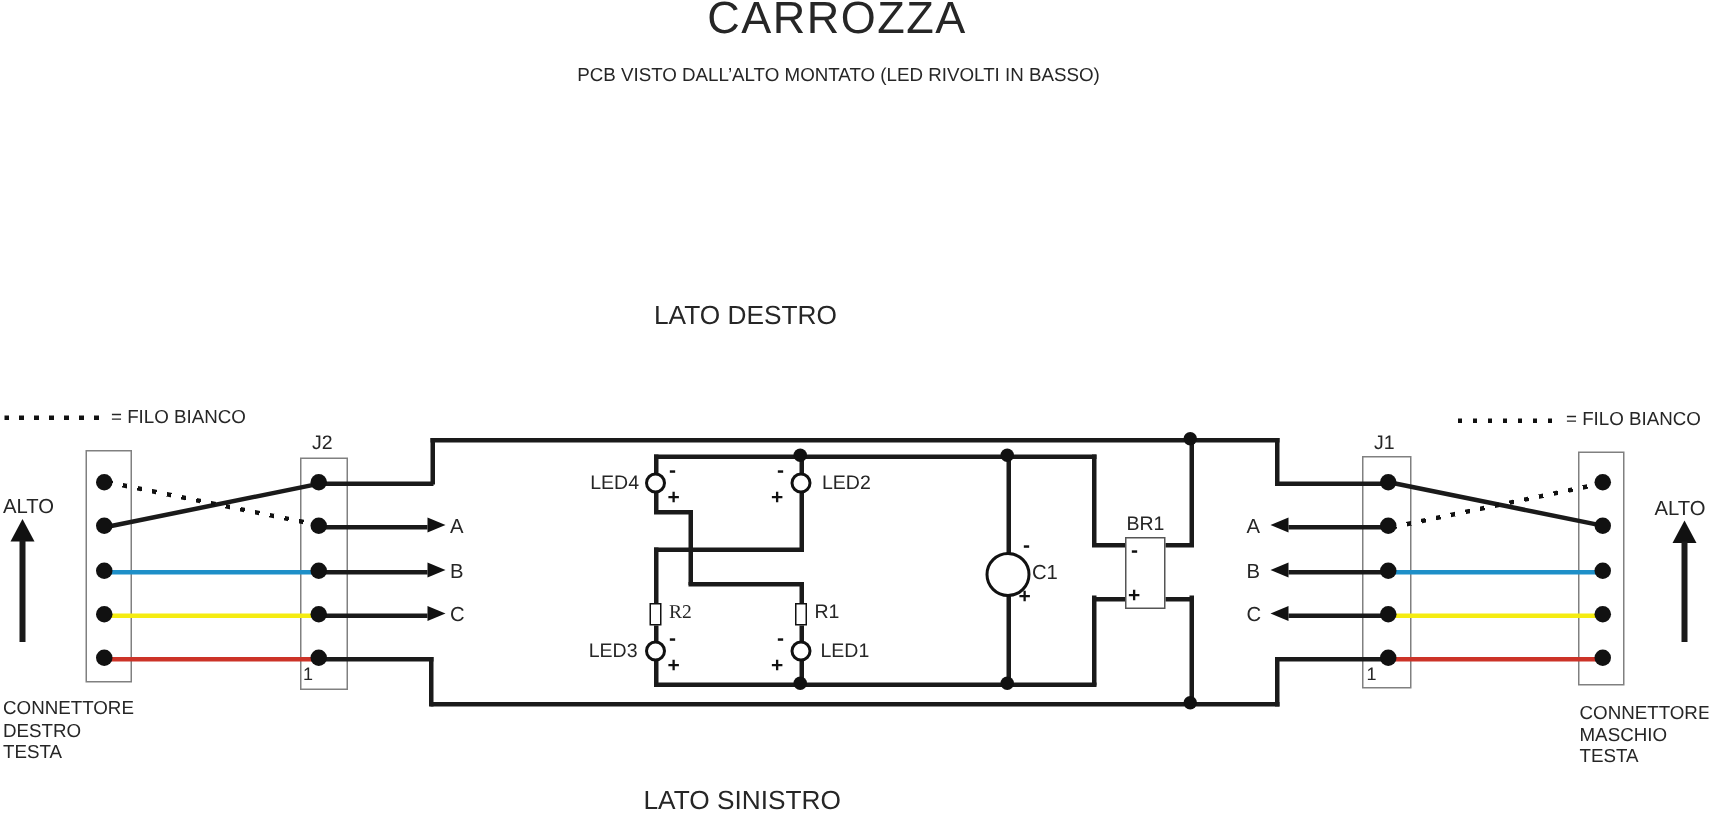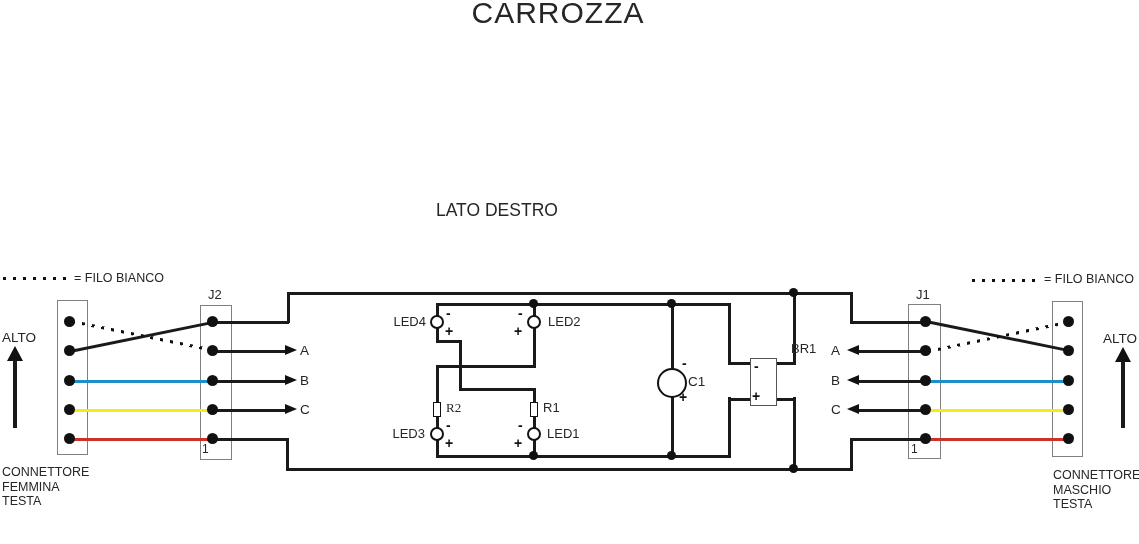--- a/index.html
+++ b/index.html
@@ -22,21 +22,23 @@
   .ah-u{position:absolute;width:0;height:0;border-left:8px solid transparent;border-right:8px solid transparent;border-bottom:15px solid #111;}
   .sign{position:absolute;font-size:14px;font-weight:bold;color:#111;line-height:1;}
   .small{font-size:12.5px;}
 </style>
 </head>
 <body>
 
 <div id="canvas">
 
   <div class="t" style="left:0;top:-4px;width:1116px;text-align:center;font-size:30px;letter-spacing:1px;">CARROZZA</div>
+  <div class="t" style="left:0;top:43px;width:1118px;text-align:center;font-size:12.5px;">PCB VISTO DALL’ALTO MONTATO (LED RIVOLTI IN BASSO)</div>
   <div class="t" style="left:436px;top:200px;font-size:17.5px;">LATO DESTRO</div>
+  <div class="t" style="left:429px;top:523px;font-size:17.5px;">LATO SINISTRO</div>
 
   <div class="dotted" style="left:3px;top:277px;width:64px;"></div>
   <div class="t small" style="left:74px;top:271px;">= FILO BIANCO</div>
   <div class="dotted" style="left:972px;top:279px;width:64px;"></div>
   <div class="t small" style="left:1044px;top:272px;">= FILO BIANCO</div>
 
   <div class="t" style="left:2px;top:330px;font-size:13.5px;">ALTO</div>
   <div class="ah-u" style="left:7px;top:346px;"></div>
   <div class="wire v" style="left:13px;top:360px;width:4px;height:68px;"></div>
   <div class="t" style="left:1103px;top:331px;font-size:13.5px;">ALTO</div>
@@ -152,21 +154,21 @@
   <div class="t" style="left:547px;top:427px;font-size:13px;">LED1</div>
   <div class="sign" style="left:518px;top:418px;">-</div>
   <div class="sign" style="left:514px;top:436px;">+</div>
 
   <div class="cap" style="left:657px;top:368px;"></div>
   <div class="t" style="left:688px;top:374px;font-size:13.5px;">C1</div>
   <div class="sign" style="left:682px;top:356px;">-</div>
   <div class="sign" style="left:679px;top:390px;">+</div>
 
   <div class="conn" style="left:750px;top:358px;width:27px;height:48px;border-color:#555;background:#fff;"></div>
-  <div class="t" style="left:751px;top:342px;font-size:13px;margin-left:40px;">BR1</div>
+  <div class="t" style="left:751px;top:342px;font-size:13px;">BR1</div>
   <div class="sign" style="left:754px;top:359px;">-</div>
   <div class="sign" style="left:752px;top:389px;">+</div>
 
   <div class="dot" style="left:529px;top:299px;"></div>
   <div class="dot" style="left:667px;top:299px;"></div>
   <div class="dot" style="left:529px;top:451px;"></div>
   <div class="dot" style="left:667px;top:451px;"></div>
   <div class="dot" style="left:789px;top:288px;"></div>
   <div class="dot" style="left:789px;top:464px;"></div>
 
@@ -189,21 +191,21 @@
   <div class="pin" style="left:920px;top:433px;"></div>
 
   <div class="pin" style="left:1063px;top:316px;"></div>
   <div class="pin" style="left:1063px;top:345px;"></div>
   <div class="pin" style="left:1063px;top:375px;"></div>
   <div class="pin" style="left:1063px;top:404px;"></div>
   <div class="pin" style="left:1063px;top:433px;"></div>
 
   <div class="t small" style="left:2px;top:465px;line-height:14.6px;">
     <div>CONNETTORE</div>
-    <div>FEMMINA</div>
+    <div>DESTRO</div>
     <div>TESTA</div>
   </div>
   <div class="t small" style="left:1053px;top:468px;line-height:14.6px;">
     <div>CONNETTORE</div>
     <div>MASCHIO</div>
     <div>TESTA</div>
   </div>
 
 </div>
 

